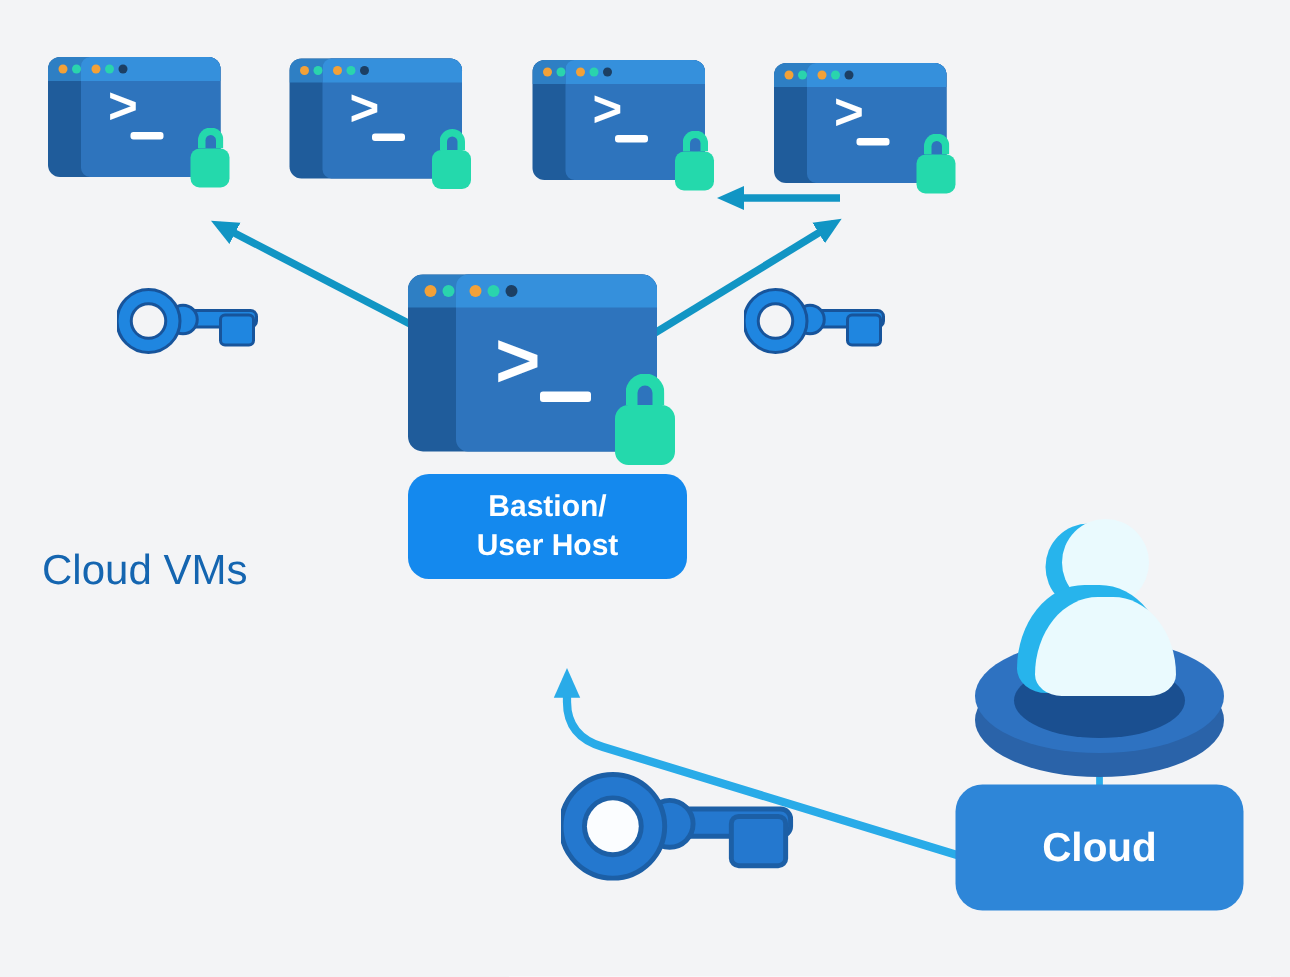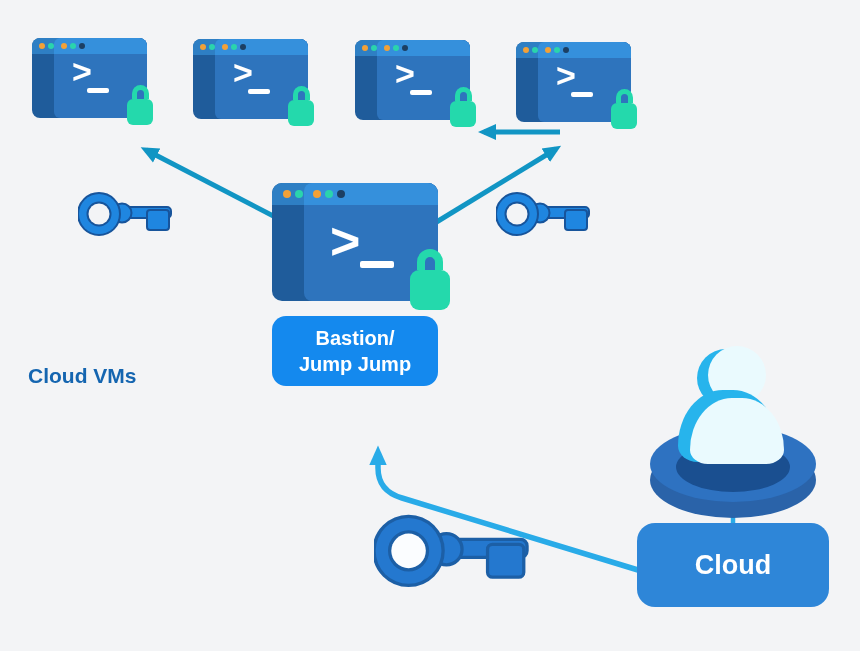--- a/index.html
+++ b/index.html
@@ -47,24 +47,24 @@
   .t-bastion .lock { right:-12px; bottom:-9px; width:40px; }
   .t-bastion .lock-shackle { width:26px; height:21px; border-width:8px; border-radius:14px 14px 0 0; }
   .t-bastion .lock-body { width:40px; height:40px; border-radius:9px; }
 
   .vm1{left:32px;  top:38px;}
   .vm2{left:193px; top:39px;}
   .vm3{left:355px; top:40px;}
   .vm4{left:516px; top:42px;}
 
   
-  .badge { position:absolute; left:272px; top:316px; width:166px; height:70px; background:#1489ee;
+  .badge { position:absolute; left:272px; top:316px; width:186px; height:70px; background:#1489ee;
            border-radius:14px; color:#ffffff; font-weight:bold; font-size:20px; text-align:center;
            display:flex; flex-direction:column; justify-content:center; line-height:1.32; z-index:2; }
-  .cloud-label { position:absolute; left:28px; top:364px; font-size:21px; font-weight:bold; color:#1465b0; z-index:2; }
+  .cloud-label { position:absolute; left:28px; top:364px; font-size:28px; font-weight:normal; color:#1465b0; z-index:2; }
   .user-box { position:absolute; left:637px; top:523px; width:192px; height:84px; background:#2e86d8;
               border-radius:18px; color:#ffffff; font-weight:bold; font-size:27px;
               display:flex; align-items:center; justify-content:center; z-index:2; }
 
   
   .key { position:absolute; z-index:2; --key-fill:#1f86e0; --key-stroke:#17549b; --key-hole:#f3f4f6; }
   .key-left  { left:78px;  top:190px; width:96px;  height:50px; }
   .key-right { left:496px; top:190px; width:96px;  height:50px; }
   .key-big   { left:374px; top:511px; width:158px; height:83px;
                --key-fill:#2478cf; --key-stroke:#1c5fa6; --key-hole:#fbfdff; }
@@ -211,21 +211,21 @@
     <span class="chev">&gt;</span>
     <span class="cursor"></span>
     <div class="lock">
       <div class="lock-shackle"></div>
       <div class="lock-body"></div>
     </div>
   </div>
 
   <div class="badge">
     <div>Bastion/</div>
-    <div>Jump Jump</div>
+    <div>User Host</div>
   </div>
 
   <div class="cloud-label">Cloud VMs</div>
 
   <svg class="key key-left" viewBox="0 0 96 50">
       <use href="#key-shape"></use>
     </svg>
   <svg class="key key-right" viewBox="0 0 96 50">
       <use href="#key-shape"></use>
     </svg>

